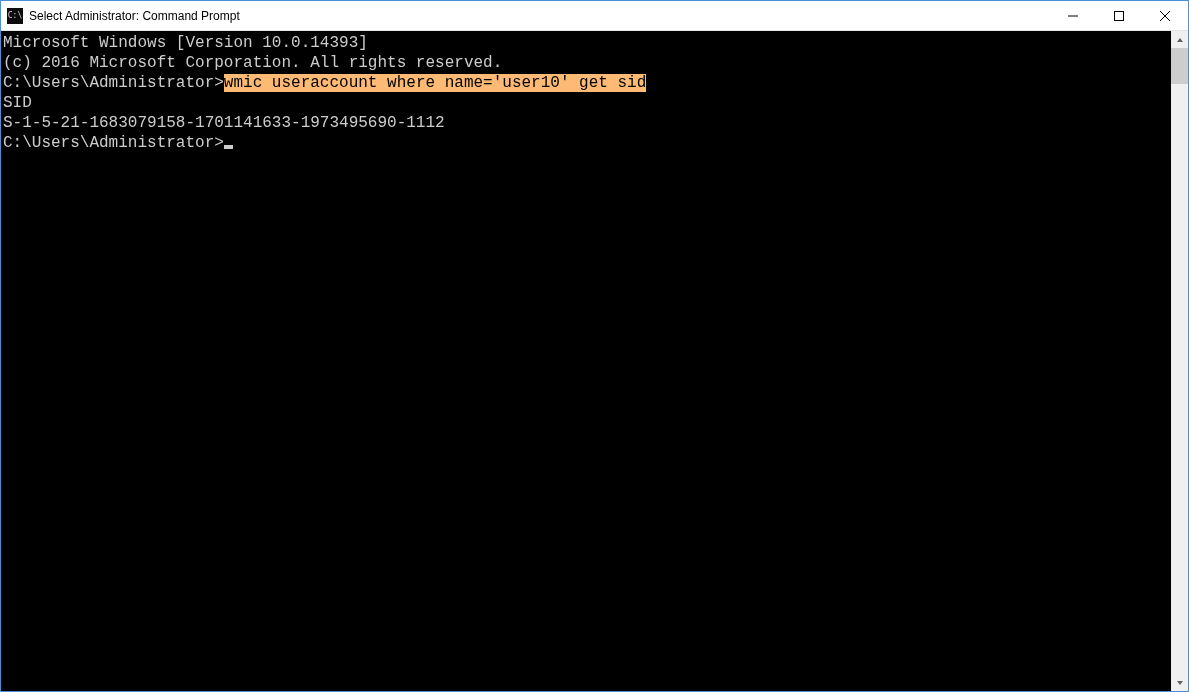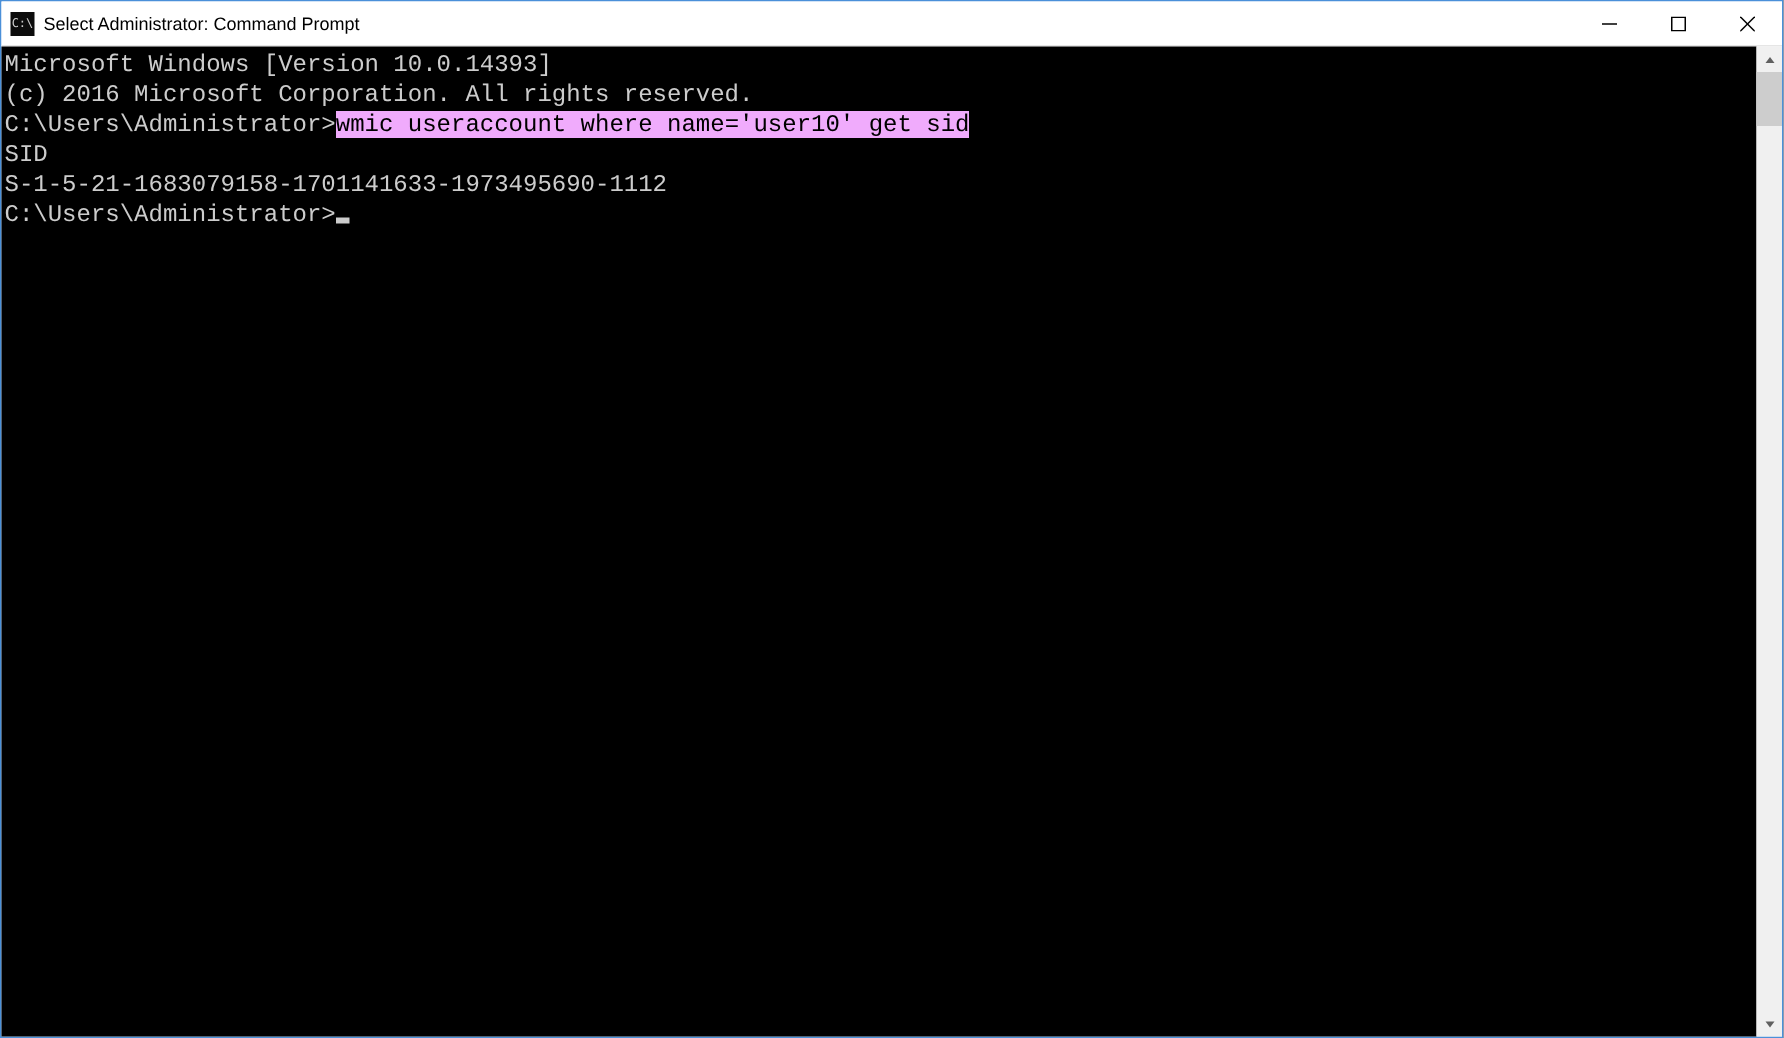--- a/index.html
+++ b/index.html
@@ -89,21 +89,21 @@
     }
     .scroll-thumb {
       position: absolute;
       top: 0;
       left: 0;
       right: 0;
       height: 36px;
       background: #cdcdcd;
     }
     .highlighted {
-      background: #f0abfc;
+      background: #fdba74;
       color: #000;
     }
     .cursor {
       display: inline-block;
       width: 9px;
       height: 4px;
       background: #ccc;
       vertical-align: -2px;
     }
     .tline { display: block; }

